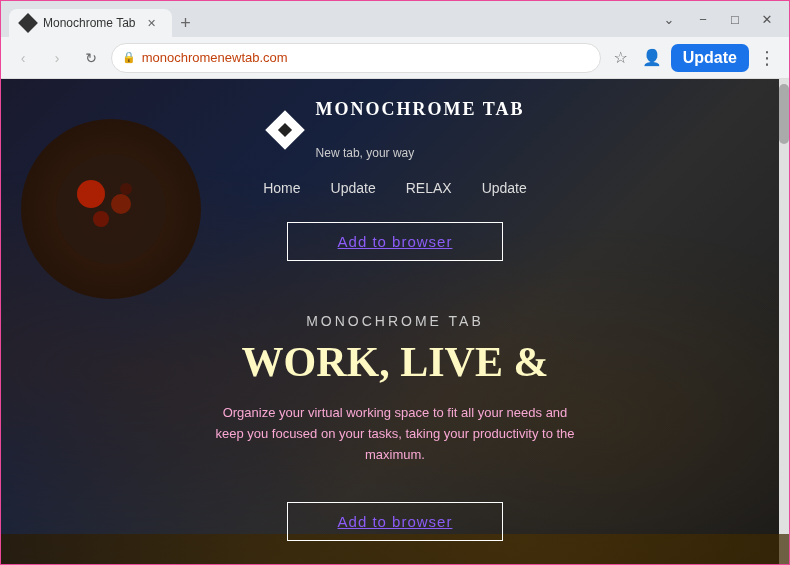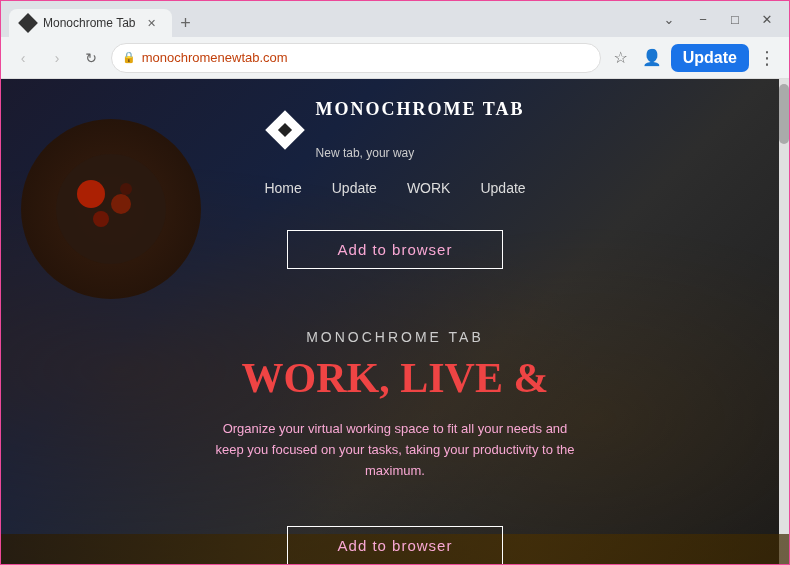--- a/index.html
+++ b/index.html
@@ -49,29 +49,29 @@
     .logo-area { display: flex; align-items: center; gap: 12px; }
     .logo-text { color: white; }
     .logo-title { font-size: 18px; font-weight: bold; letter-spacing: 2px; font-family: serif; }
     .logo-subtitle { font-size: 12px; color: #ccc; margin-top: 26px; }
 
     
     .site-nav { display: flex; gap: 30px; padding: 10px 0; }
     .nav-link { color: #ddd; font-size: 14px; text-decoration: none; cursor: pointer; }
 
     
-    .cta-button { border: 1.5px solid white; background: transparent; color: #f9a8d4; padding: 10px 50px; font-size: 15px; cursor: pointer; margin: 24px 0; letter-spacing: 1px; }
+    .cta-button { border: 1.5px solid white; background: transparent; color: #8b5cf6; padding: 10px 50px; font-size: 15px; cursor: pointer; margin: 16px 0; letter-spacing: 1px; text-decoration: underline; }
 
     
     .divider { width: 85%; height: 1px; background: rgba(255,255,255,0.3); margin: 8px 0; }
 
     
     .hero { display: flex; flex-direction: column; align-items: center; padding: 20px 40px; text-align: center; }
     .hero-subtitle { color: #ccc; font-size: 14px; letter-spacing: 3px; margin-bottom: 8px; }
-    .hero-title { color: #ef4444; font-size: 42px; font-weight: bold; font-family: serif; line-height: 1.2; margin-bottom: 16px; }
+    .hero-title { color: #fef9c3; font-size: 42px; font-weight: bold; font-family: serif; line-height: 1.2; margin-bottom: 16px; }
     .hero-desc { color: #f9a8d4; font-size: 13px; line-height: 1.6; max-width: 360px; margin-bottom: 20px; }
 
     
     .bottom-bar { position: absolute; bottom: 0; left: 0; right: 0; height: 30px; background: linear-gradient(90deg, #2a1a00, #3d2800, #4a3000, #3d2800); opacity: 0.7; }
 
     .scrollbar { position: absolute; right: 0; top: 0; bottom: 0; width: 10px; background: #e0e0e0; }
     .scrollbar-thumb { width: 10px; height: 60px; background: #aaa; border-radius: 5px; margin-top: 5px; }
   </style>
 </head>
 <body>
@@ -138,21 +138,21 @@
           <div class="logo-text">
             <div class="logo-title">MONOCHROME TAB</div>
             <div class="logo-subtitle">New tab, your way</div>
           </div>
         </div>
       </div>
 
       <div class="site-nav">
         <span class="nav-link">Home</span>
         <span class="nav-link">Update</span>
-        <span class="nav-link">WORK</span>
+        <span class="nav-link">RELAX</span>
         <span class="nav-link">Update</span>
       </div>
 
       <button class="cta-button">Add to browser</button>
 
       <div class="divider"></div>
 
       <div class="hero">
         <div class="hero-subtitle">MONOCHROME TAB</div>
         <div class="hero-title">

